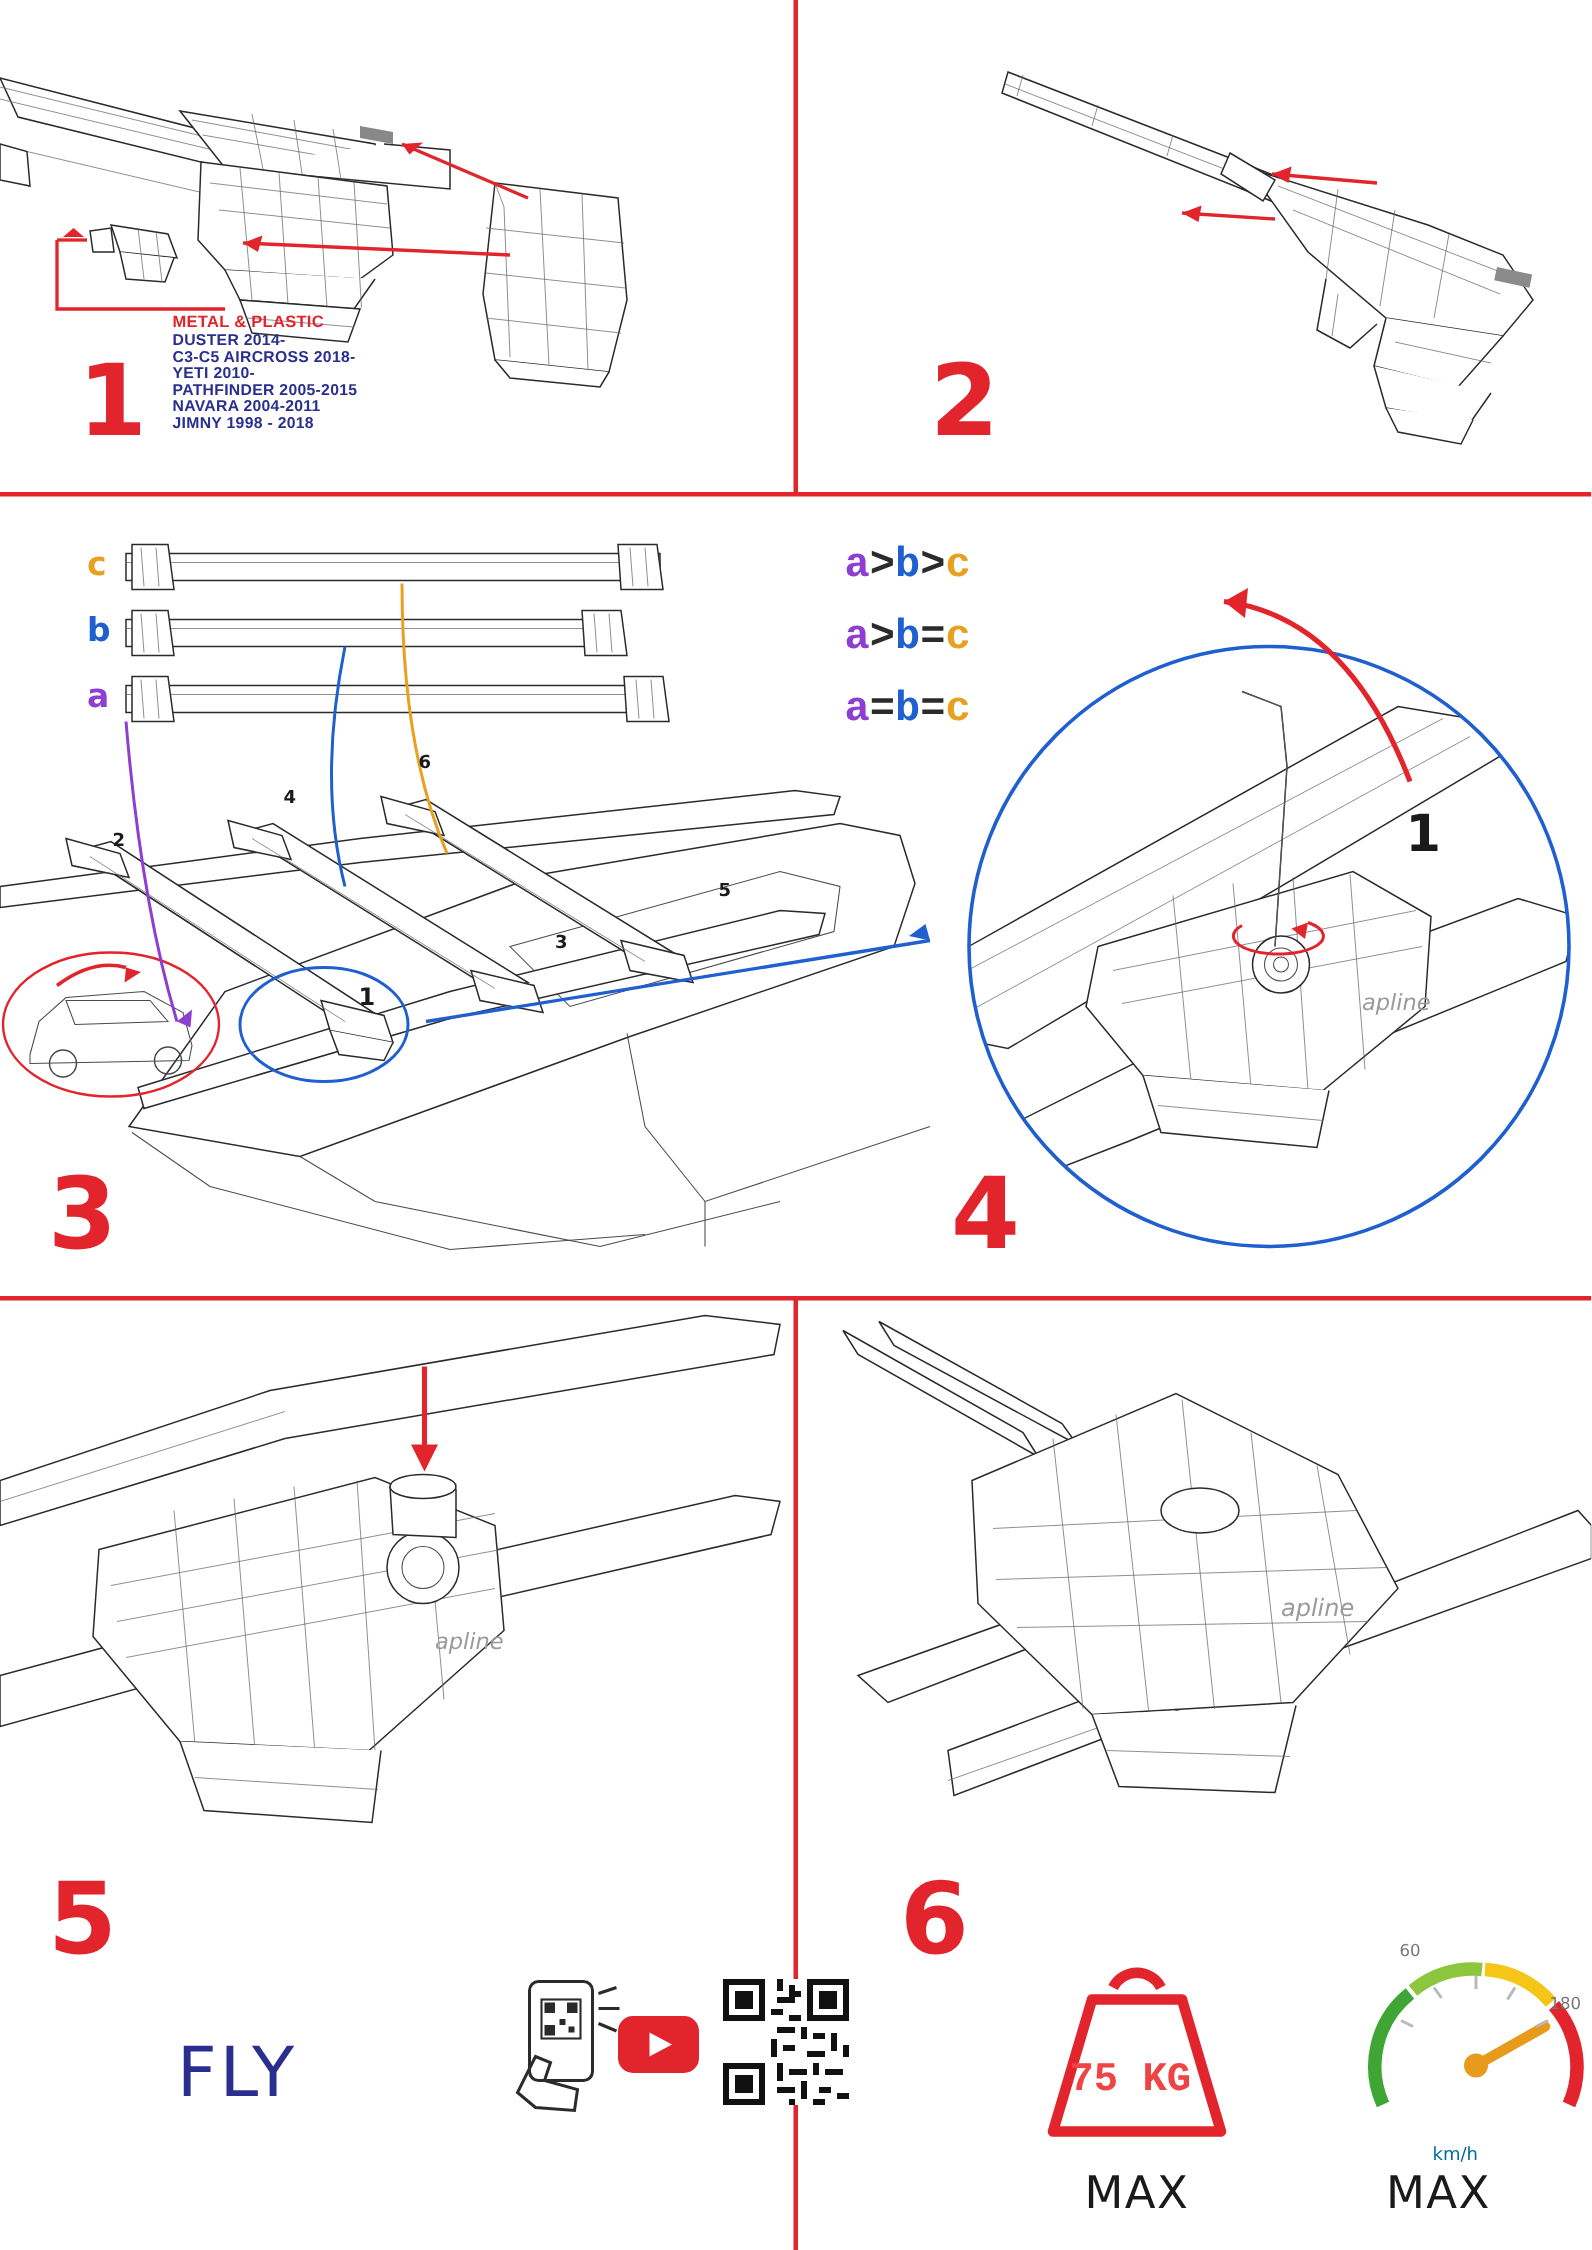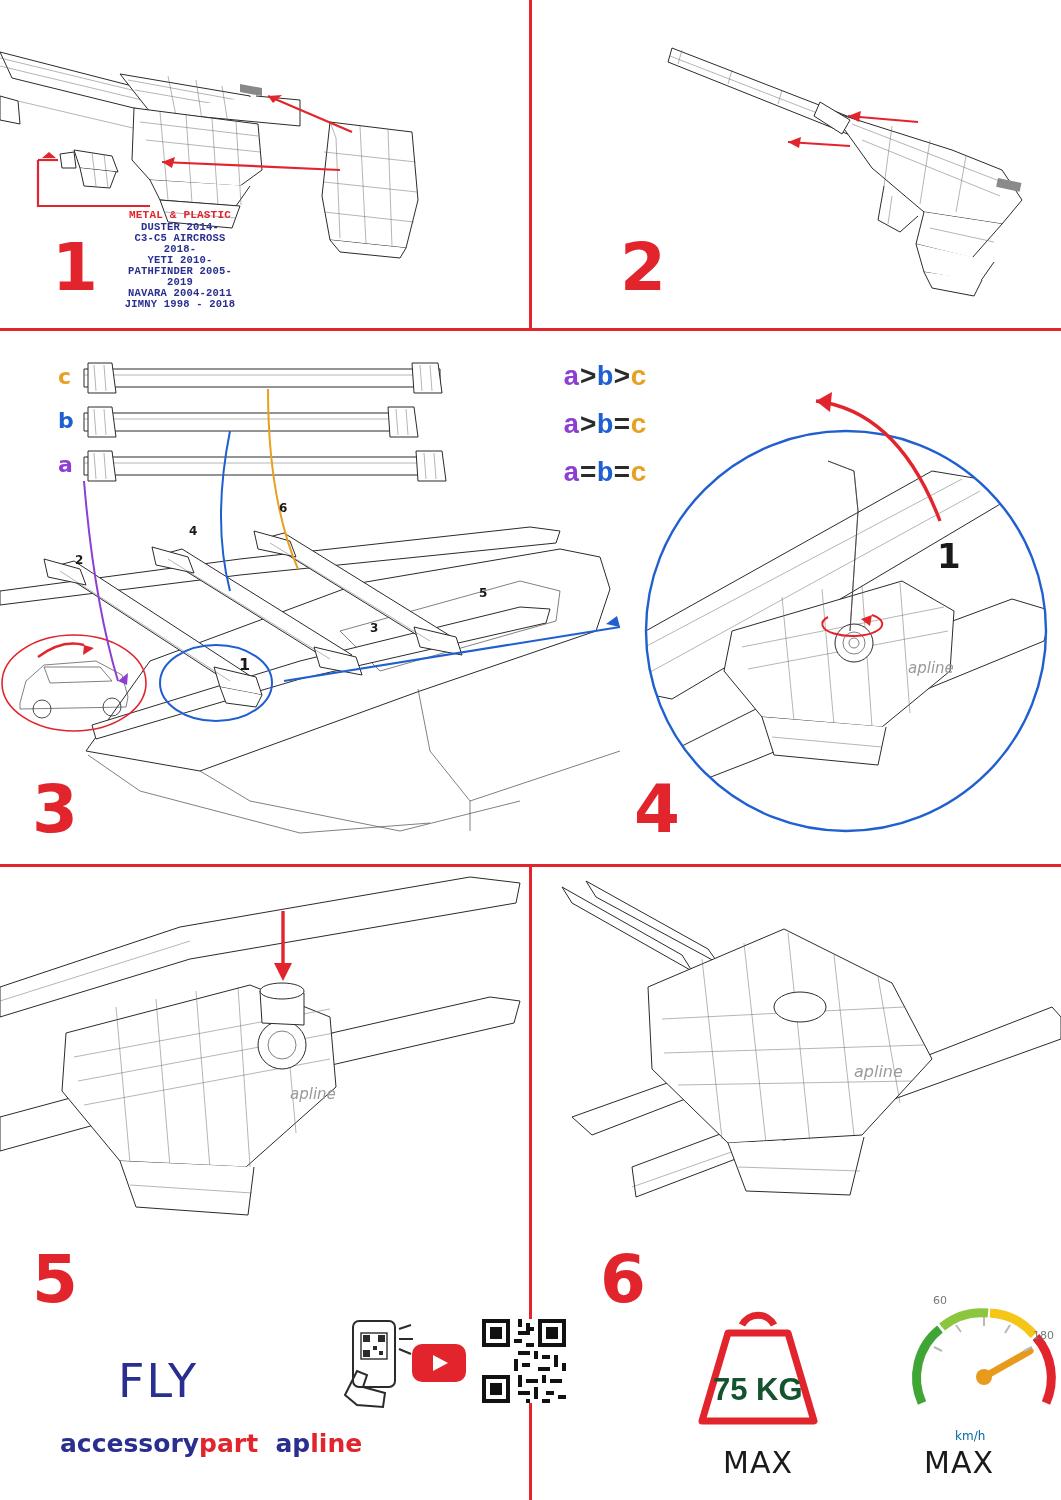--- a/index.html
+++ b/index.html
@@ -42,22 +42,22 @@
   .line { fill: none; stroke: #2b2b2b; stroke-width: 1; }
   .thin { fill: none; stroke: #4a4a4a; stroke-width: 0.7; }
   .vthin { fill: none; stroke: #6a6a6a; stroke-width: 0.5; }
   .fillwhite { fill: #ffffff; }
   .redline { fill: none; stroke: #e2242c; stroke-width: 2.2; }
   .blueline { fill: none; stroke: #1f5fd0; stroke-width: 2.2; }
 
   
   .metal-plastic {
     position: absolute;
-    text-align: center;
-    font-family: Liberation Mono, monospace;
+    text-align: left;
+    font-family: Liberation Sans, sans-serif;
     line-height: 1.05;
   }
   .mp-title {
     color: #e2242c;
     font-size: 11px;
     font-weight: bold;
     letter-spacing: 0.2px;
   }
   .mp-item {
     color: #2a2f8f;
@@ -129,24 +129,24 @@
     font-weight: bold;
     white-space: nowrap;
   }
   .brand-sub .accessory { color: #2a2f8f; }
   .brand-sub .part { color: #e2242c; }
   .brand-sub .ap { color: #2a2f8f; }
   .brand-sub .line-w { color: #e2242c; }
 
   .weight-text {
     position: absolute;
-    font-family: Liberation Sans, sans-serif;
-    font-weight: bold;
-    color: #14532d;
-    font-size: 31px;
+    font-family: Liberation Mono, monospace;
+    font-weight: bold;
+    color: #ef4444;
+    font-size: 27px;
   }
   .max-text {
     position: absolute;
     font-family: "DejaVu Sans", sans-serif;
     color: #1a1a1a;
     font-size: 30px;
     letter-spacing: 1px;
   }
   .speed-small {
     position: absolute;
@@ -250,21 +250,21 @@
       <path class="redline" d="M38 160 L58 160"></path>
       <path class="redline" d="M38 206 L58 206" opacity="0"></path>
       <path d="M56 158 l-14 0 l7 -6 Z" fill="#e2242c"></path>
     </svg>
 
     <div class="metal-plastic" style="left:115px; top:210px; width:130px;">
       <div class="mp-title">METAL &amp; PLASTIC</div>
       <div class="mp-item">DUSTER 2014-</div>
       <div class="mp-item">C3-C5 AIRCROSS 2018-</div>
       <div class="mp-item">YETI 2010-</div>
-      <div class="mp-item">PATHFINDER 2005-2019</div>
+      <div class="mp-item">PATHFINDER 2005-2015</div>
       <div class="mp-item">NAVARA 2004-2011</div>
       <div class="mp-item">JIMNY 1998 - 2018</div>
     </div>
 
     <div class="step-num" style="left:52px; top:235px;">1</div>
   </div>
 
   <div class="panel" style="left:532px;top:0;width:529px;height:328px;">
     <svg width="529" height="328" viewBox="0 0 529 328">
 
@@ -502,23 +502,20 @@
         <text x="290" y="232" font-family="DejaVu Sans, sans-serif" font-size="15" fill="#9a9a9a" font-style="italic">apline</text>
       </g>
 
       <path class="redline" style="stroke-width:3.4" d="M283 44 L283 100"></path>
       <path d="M283 114 l-9 -18 l18 0 Z" fill="#e2242c"></path>
     </svg>
 
     <div class="step-num" style="left:32px; top:380px;">5</div>
 
     <div class="brand-fly" style="left:118px; top:487px;">FLY</div>
-    <div class="brand-sub" style="left:60px; top:562px;">
-      <span class="accessory">accessory</span><span class="part">part</span><span>&nbsp; </span><span class="ap">ap</span><span class="line-w">line</span>
-    </div>
 
     <svg width="110" height="110" style="position:absolute; left:325px; top:448px;" viewBox="0 0 110 110">
       <rect x="28" y="6" width="42" height="66" rx="6" fill="none" stroke="#2b2b2b" stroke-width="2"></rect>
       <rect x="36" y="18" width="26" height="26" fill="none" stroke="#2b2b2b" stroke-width="1.4"></rect>
       <g fill="#2b2b2b">
         <rect x="38" y="20" width="7" height="7"></rect>
           <rect x="53" y="20" width="7" height="7"></rect>
         <rect x="38" y="35" width="7" height="7"></rect>
           <rect x="48" y="31" width="4" height="4"></rect>
         <rect x="54" y="36" width="4" height="4"></rect>

